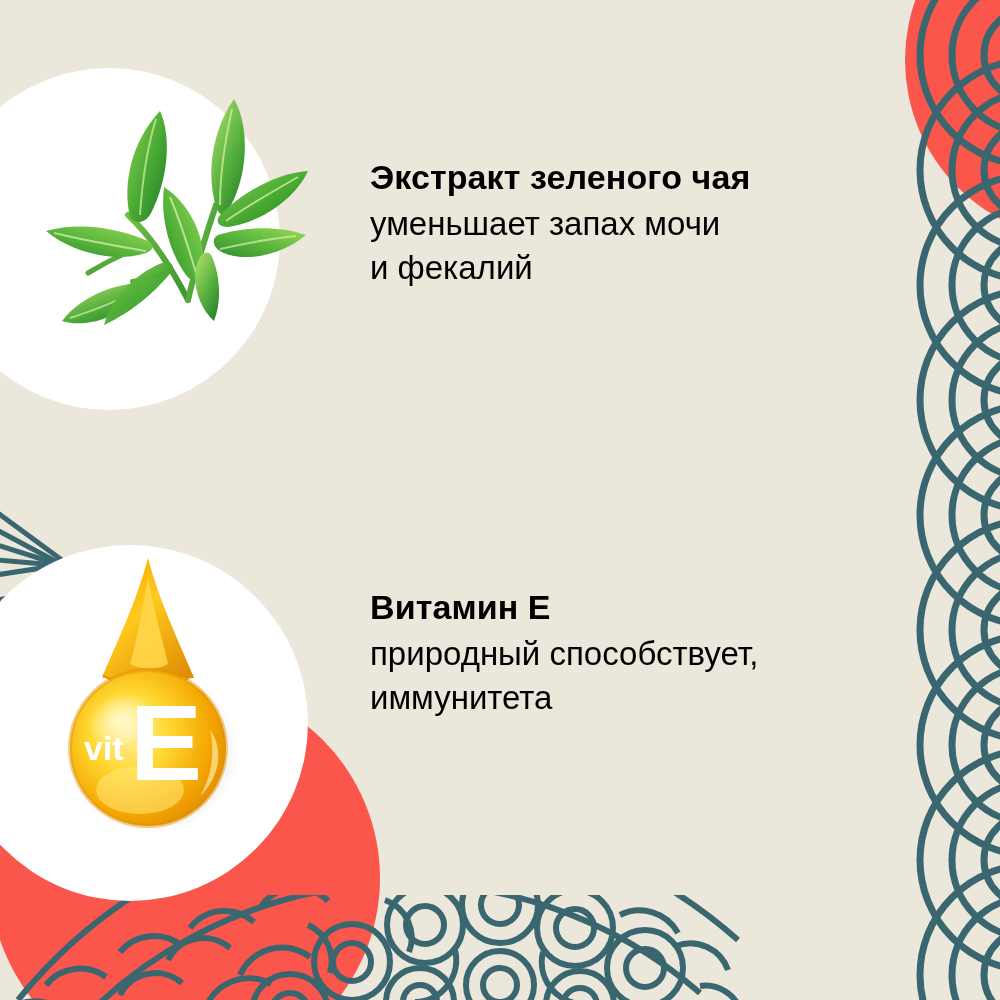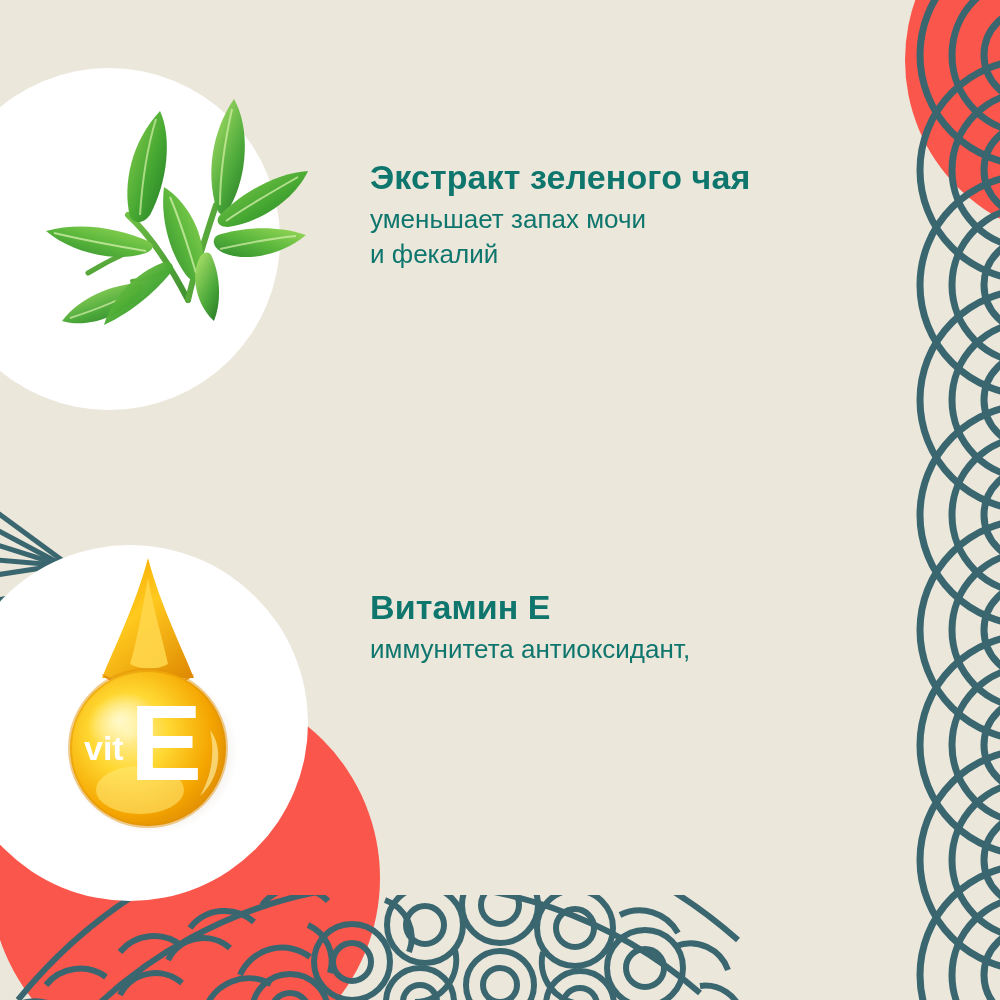--- a/index.html
+++ b/index.html
@@ -62,31 +62,31 @@
     left: -10px;
     top: 683px;
     width: 390px;
     height: 390px;
   }
 
   
   .text-block {
     position: absolute;
     left: 370px;
-    color: #0f766e;
+    color: #000000;
   }
   .block-title {
     font-size: 34px;
     font-weight: bold;
     letter-spacing: 0.1px;
     margin: 0 0 6px 0;
     line-height: 1.12;
   }
   .block-body {
-    font-size: 26px;
+    font-size: 33px;
     font-weight: normal;
     margin: 0;
     line-height: 1.33;
   }
   #block-tea { top: 158px; }
   #block-vit { top: 588px; }
 
   
   #droplet-wrap {
     position: absolute;
@@ -329,16 +329,17 @@
 
       <path d="M162 178 C 176 196 172 226 152 244 C 166 220 166 196 162 178 Z" fill="#FFF0A6" opacity="0.65"></path>
 
       <text x="36" y="208" fill="#ffffff" font-family="Liberation Sans, sans-serif" font-size="34" font-weight="bold">vit</text>
       <text x="82" y="228" fill="#ffffff" font-family="Liberation Sans, sans-serif" font-size="108" font-weight="bold">E</text>
     </svg>
   </div>
 
   <div class="text-block" id="block-vit">
     <div class="block-title">Витамин Е</div>
-    <div class="block-body">иммунитета антиоксидант,</div>
+    <div class="block-body">природный способствует,</div>
+    <div class="block-body">иммунитета</div>
   </div>
 
 </div>
 
 </body></html>

